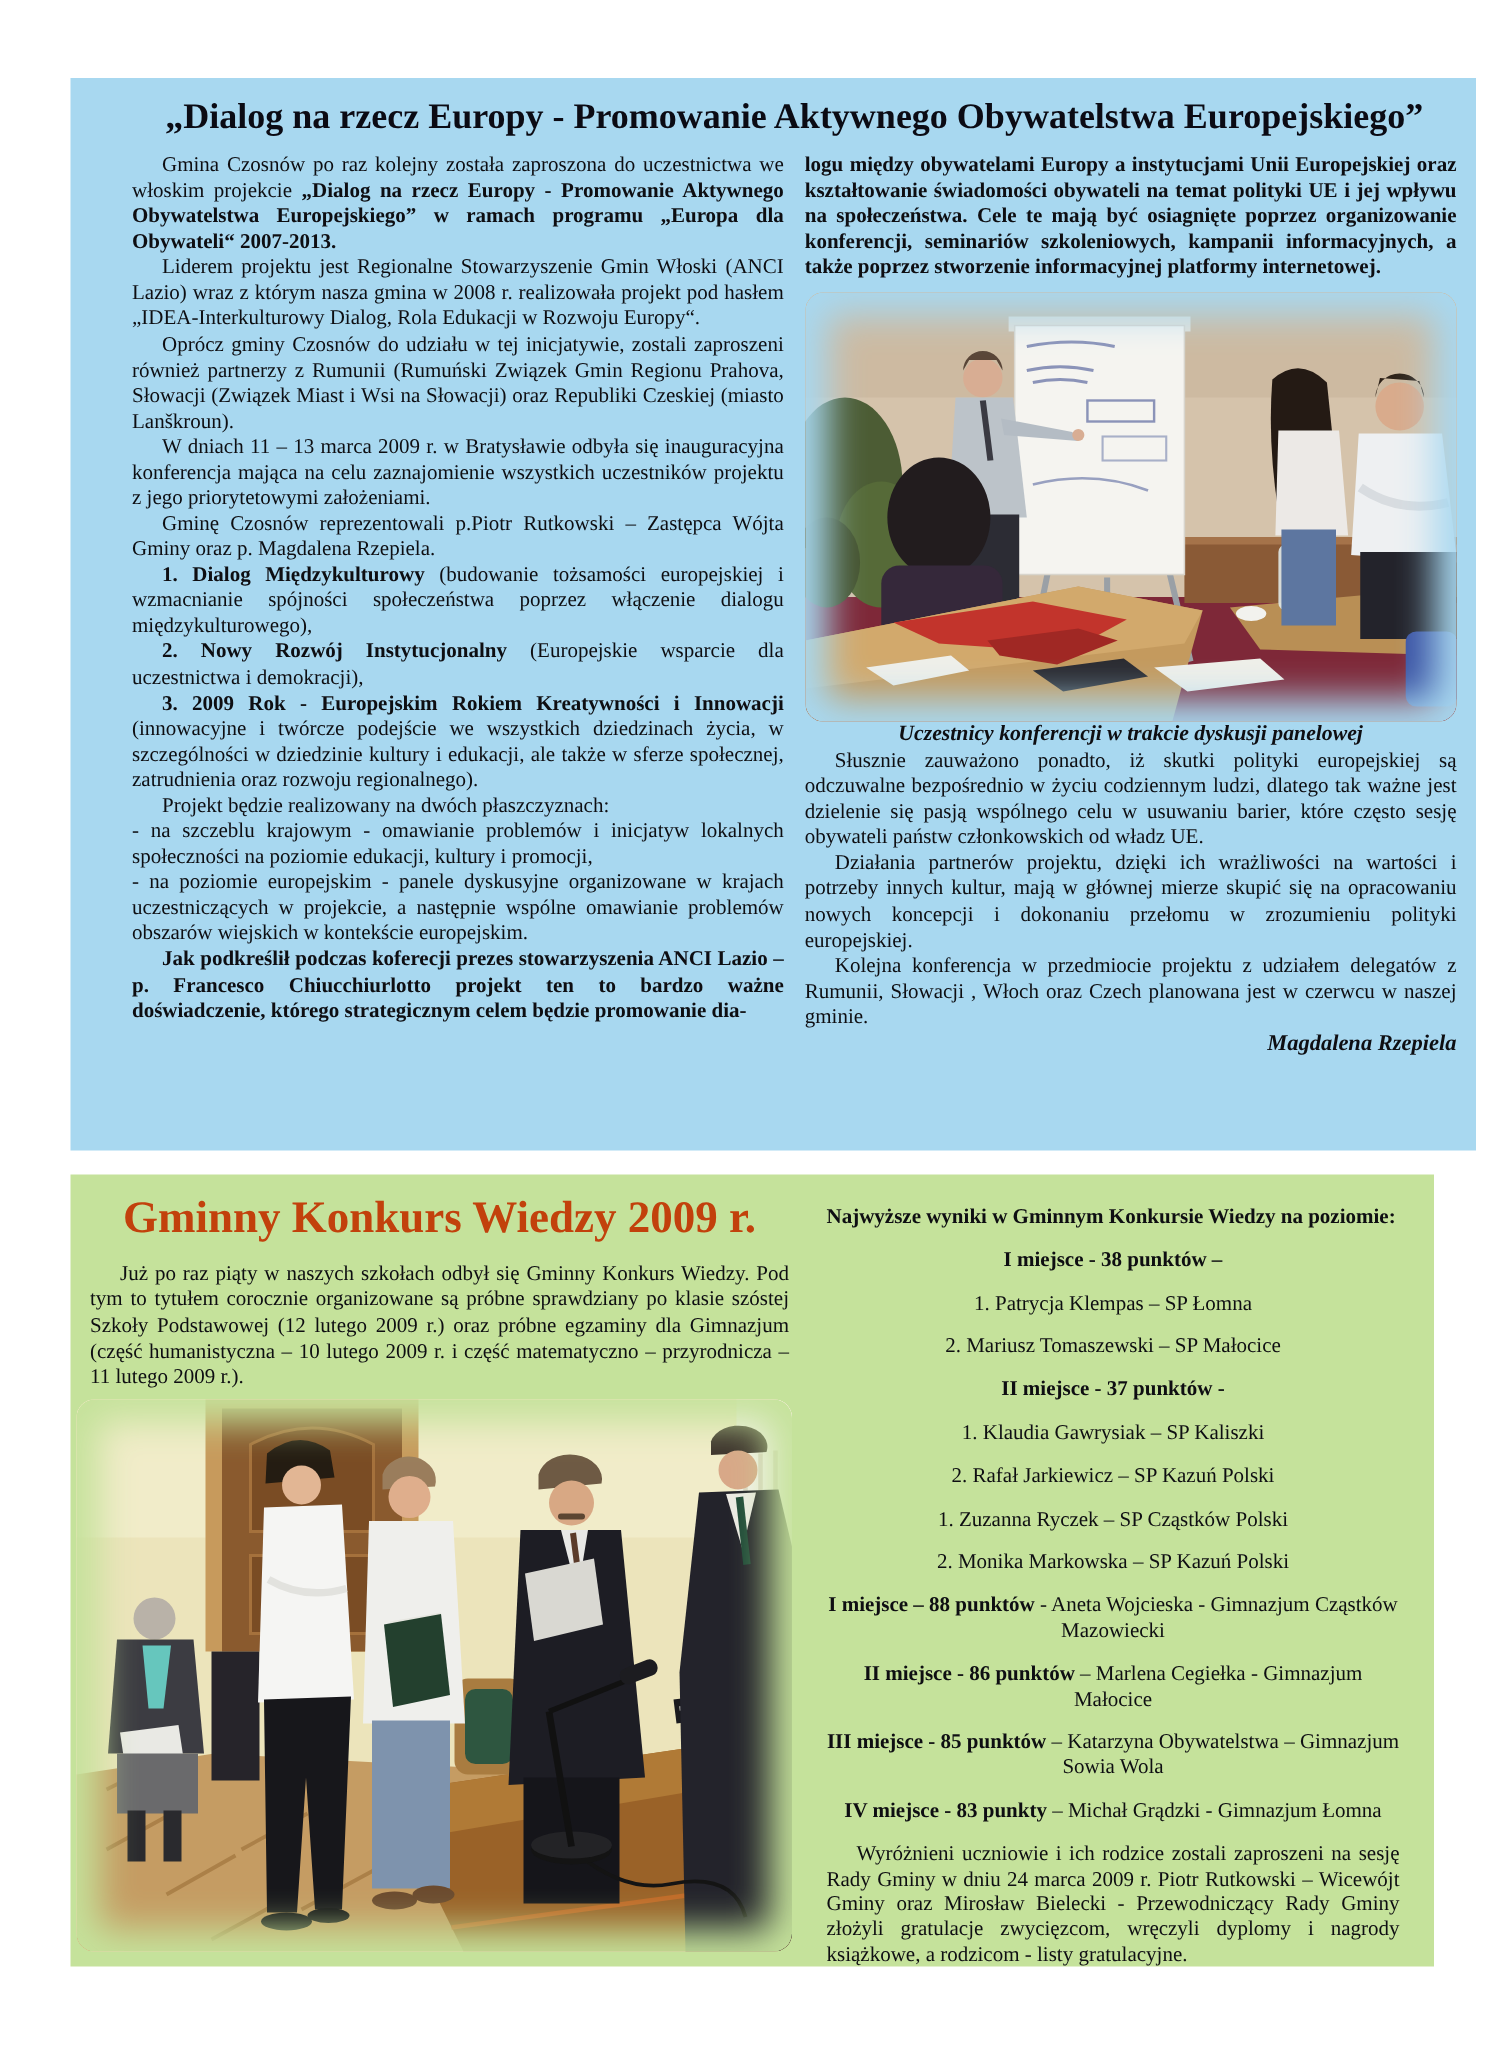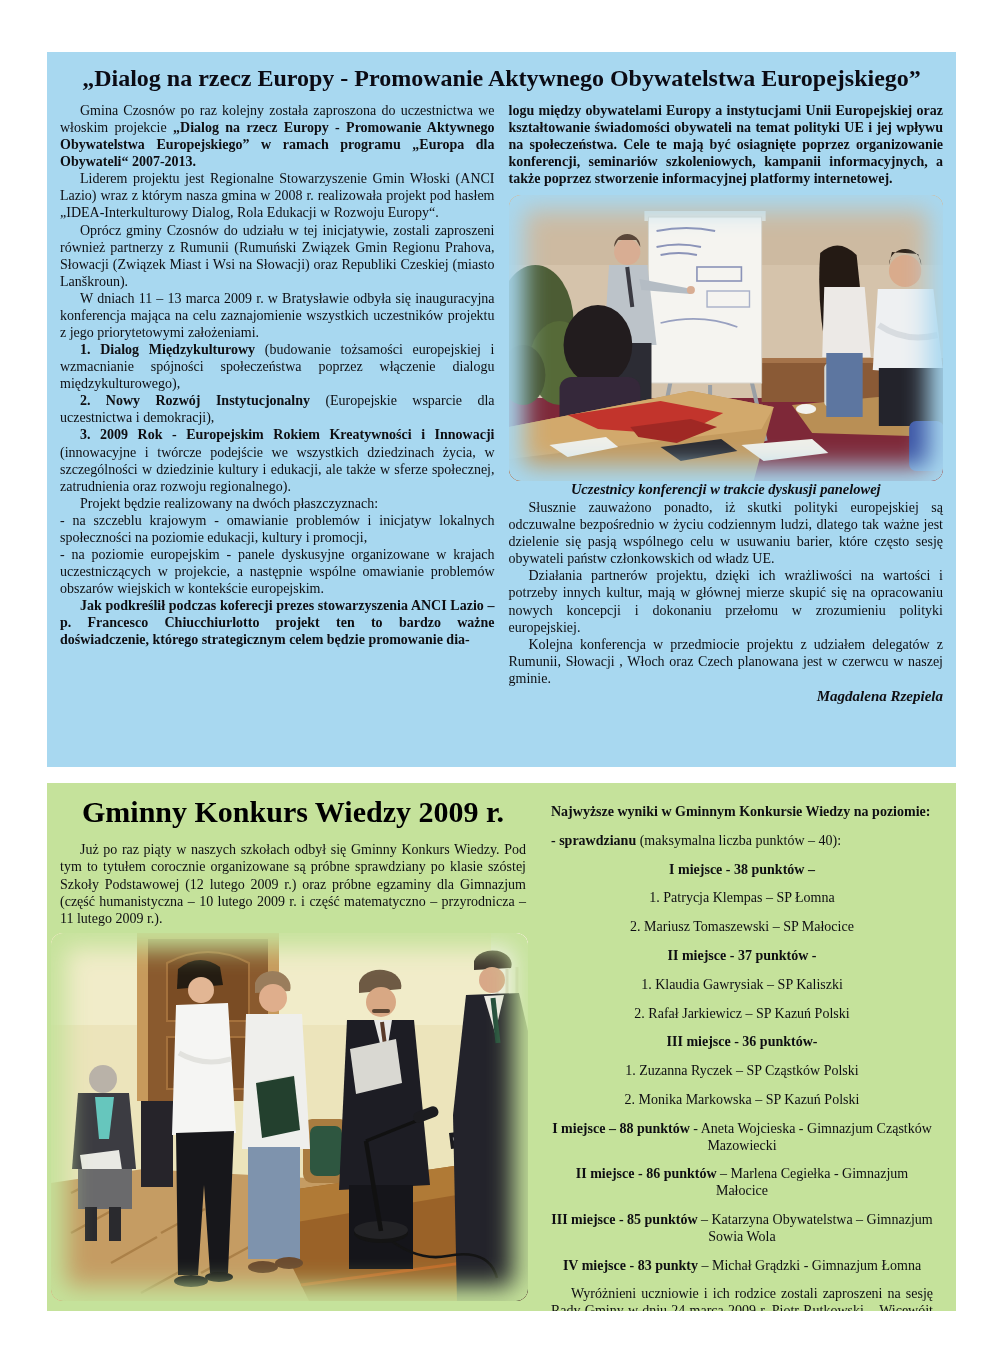--- a/index.html
+++ b/index.html
@@ -2,21 +2,21 @@
 <html lang="pl"><head>
 <meta charset="utf-8">
 <style>
   html,body{margin:0;padding:0;}
   body{
     width:993px;height:1365px;background:#ffffff;
     font-family:"Liberation Serif", serif;color:#0e0e12;
     position:relative;overflow:hidden;
   }
   .panel{position:absolute;left:47px;width:909px;overflow:hidden;}
-  .panel-blue{top:52px;height:715px;background:#a8d8f0;}
+  .panel-blue{top:52px;height:715px;background:#a8d8f0;padding-left:28px;}
   .panel-green{top:783px;height:528px;background:#c5e29b;}
 
   .a1-title{
     margin:0;padding:13px 6px 6px;text-align:center;
     font-size:24px;font-weight:bold;color:#0b0b14;white-space:nowrap;
   }
   .cols{display:flex;gap:14px;padding:4px 13px 0;}
   .col{flex:1;min-width:0;font-size:14px;line-height:1.22;text-align:justify;}
   .col p{margin:0;}
   .ind{text-indent:20px;}
@@ -36,21 +36,21 @@
     text-align:center;font-weight:bold;font-style:italic;
     font-size:14.5px;margin:5px 0 7px;text-indent:0;
   }
   .sig{
     text-align:right;font-weight:bold;font-style:italic;
     font-size:15px;margin-top:4px;text-indent:0;
   }
 
   .g2-left{position:absolute;left:13px;top:6px;width:466px;}
   .a2-title{
-    margin:6px 0 12px;text-align:center;font-size:30px;font-weight:bold;color:#000000;
+    margin:6px 0 12px;text-align:center;font-size:30px;font-weight:bold;color:#c2410c;
   }
   .g2-intro{font-size:14px;line-height:1.24;text-align:justify;text-indent:20px;margin:0;}
   .g2-right{position:absolute;left:492px;top:9px;width:406px;font-size:14px;line-height:1.2;}
   .g2-right p{margin:12px;}
   .center{text-align:center;text-indent:0;}
   .gapTop{margin-top:7px !important;}
   .just{text-align:justify;}
   .photo2{position:absolute;left:4px;top:150px;width:477px;height:368px;background:#ece4bb;}
   svg{display:block;}
 </style>
@@ -59,20 +59,21 @@
 
 <section class="panel panel-blue">
   <h1 class="a1-title">„Dialog na rzecz Europy - Promowanie Aktywnego Obywatelstwa Europejskiego”</h1>
   <div class="cols">
 
     <div class="col">
       <p class="ind"><span>Gmina Czosnów po raz kolejny została zaproszona do uczestnictwa we włoskim projekcie </span><span class="b">„Dialog na rzecz Europy -  Promowanie Aktywnego Obywatelstwa Europejskiego” w ramach programu „Europa dla Obywateli“ 2007-2013.</span></p>
       <p class="ind">Liderem projektu jest Regionalne Stowarzyszenie Gmin Włoski (ANCI Lazio) wraz z którym nasza gmina w 2008 r. realizowała projekt pod hasłem „IDEA-Interkulturowy Dialog, Rola Edukacji w Rozwoju Europy“.</p>
       <p class="ind">Oprócz gminy Czosnów do udziału w tej inicjatywie, zostali zaproszeni również partnerzy z Rumunii (Rumuński Związek Gmin Regionu Prahova, Słowacji (Związek Miast i Wsi na Słowacji) oraz  Republiki Czeskiej (miasto Lanškroun).</p>
       <p class="ind">W dniach 11 – 13 marca 2009 r. w Bratysławie odbyła się inauguracyjna konferencja mająca na celu zaznajomienie wszystkich uczestników projektu z jego priorytetowymi założeniami.</p>
+      <p class="ind">Gminę Czosnów reprezentowali p.Piotr Rutkowski – Zastępca Wójta Gminy oraz p. Magdalena Rzepiela.</p>
       <p class="ind"><span class="b">1. Dialog Międzykulturowy </span><span>(budowanie tożsamości europejskiej i wzmacnianie spójności społeczeństwa poprzez włączenie dialogu międzykulturowego),</span></p>
       <p class="ind"><span class="b">2. Nowy Rozwój Instytucjonalny </span><span>(Europejskie wsparcie dla uczestnictwa i demokracji),</span></p>
       <p class="ind"><span class="b">3. 2009 Rok - Europejskim Rokiem Kreatywności i Innowacji </span><span>(innowacyjne i twórcze podejście we wszystkich dziedzinach życia, w szczególności w dziedzinie kultury i edukacji, ale także w sferze społecznej, zatrudnienia oraz rozwoju regionalnego).</span></p>
       <p class="ind">Projekt będzie realizowany na dwóch płaszczyznach:</p>
       <p class="noind">- na szczeblu krajowym - omawianie problemów i inicjatyw lokalnych społeczności na poziomie edukacji, kultury i promocji,</p>
       <p class="noind">- na poziomie europejskim - panele dyskusyjne organizowane w krajach uczestniczących w projekcie, a następnie wspólne omawianie problemów obszarów wiejskich w kontekście europejskim.</p>
       <p class="ind b">Jak podkreślił podczas koferecji prezes stowarzyszenia ANCI Lazio – p. Francesco Chiucchiurlotto projekt ten to bardzo ważne doświadczenie, którego strategicznym celem będzie promowanie dia-</p>
     </div>
 
     <div class="col">
@@ -240,29 +241,27 @@
         <path d="M330 298 L315 208" stroke="#111" stroke-width="4.5"></path>
         <path d="M315 208 L370 186" stroke="#111" stroke-width="3.5"></path>
         <rect x="362" y="176" width="26" height="11" rx="5" fill="#1c1c20" transform="rotate(-21 375 182)"></rect>
       </g>
     </svg>
     <div class="glow glow-green"></div>
   </figure>
 
   <div class="g2-right">
     <p class="b">Najwyższe wyniki w Gminnym Konkursie Wiedzy na poziomie:</p>
-    <p><span class="b">- sprawdzianu </span><span>(maksymalna liczba punktów – 40):</span></p>
 
     <p class="center b gapTop">I miejsce  - 38 punktów –</p>
     <p class="center">1. Patrycja Klempas – SP Łomna</p>
     <p class="center">2. Mariusz Tomaszewski – SP Małocice</p>
     <p class="center b">II miejsce - 37 punktów -</p>
     <p class="center">1. Klaudia Gawrysiak – SP Kaliszki</p>
     <p class="center">2. Rafał Jarkiewicz – SP Kazuń Polski</p>
-    <p class="center b">III miejsce - 36 punktów-</p>
     <p class="center">1.  Zuzanna Ryczek – SP Cząstków Polski</p>
     <p class="center">2. Monika Markowska – SP Kazuń Polski</p>
 
 
     <p class="center gapTop"><span class="b">I miejsce – 88 punktów </span><span> - Aneta Wojcieska - Gimnazjum Cząstków Mazowiecki</span></p>
     <p class="center"><span class="b">II miejsce - 86 punktów</span><span> – Marlena Cegiełka - Gimnazjum Małocice</span></p>
     <p class="center"><span class="b">III miejsce - 85 punktów</span><span> – Katarzyna Obywatelstwa – Gimnazjum Sowia Wola</span></p>
     <p class="center"><span class="b">IV miejsce - 83 punkty</span><span> – Michał Grądzki  - Gimnazjum Łomna</span></p>
 
     <p class="ind just">Wyróżnieni uczniowie i ich rodzice zostali zaproszeni na sesję Rady Gminy w dniu 24 marca 2009 r. Piotr Rutkowski – Wicewójt Gminy oraz Mirosław Bielecki - Przewodniczący Rady Gminy złożyli gratulacje zwycięzcom, wręczyli dyplomy i nagrody książkowe, a rodzicom - listy gratulacyjne.</p>

